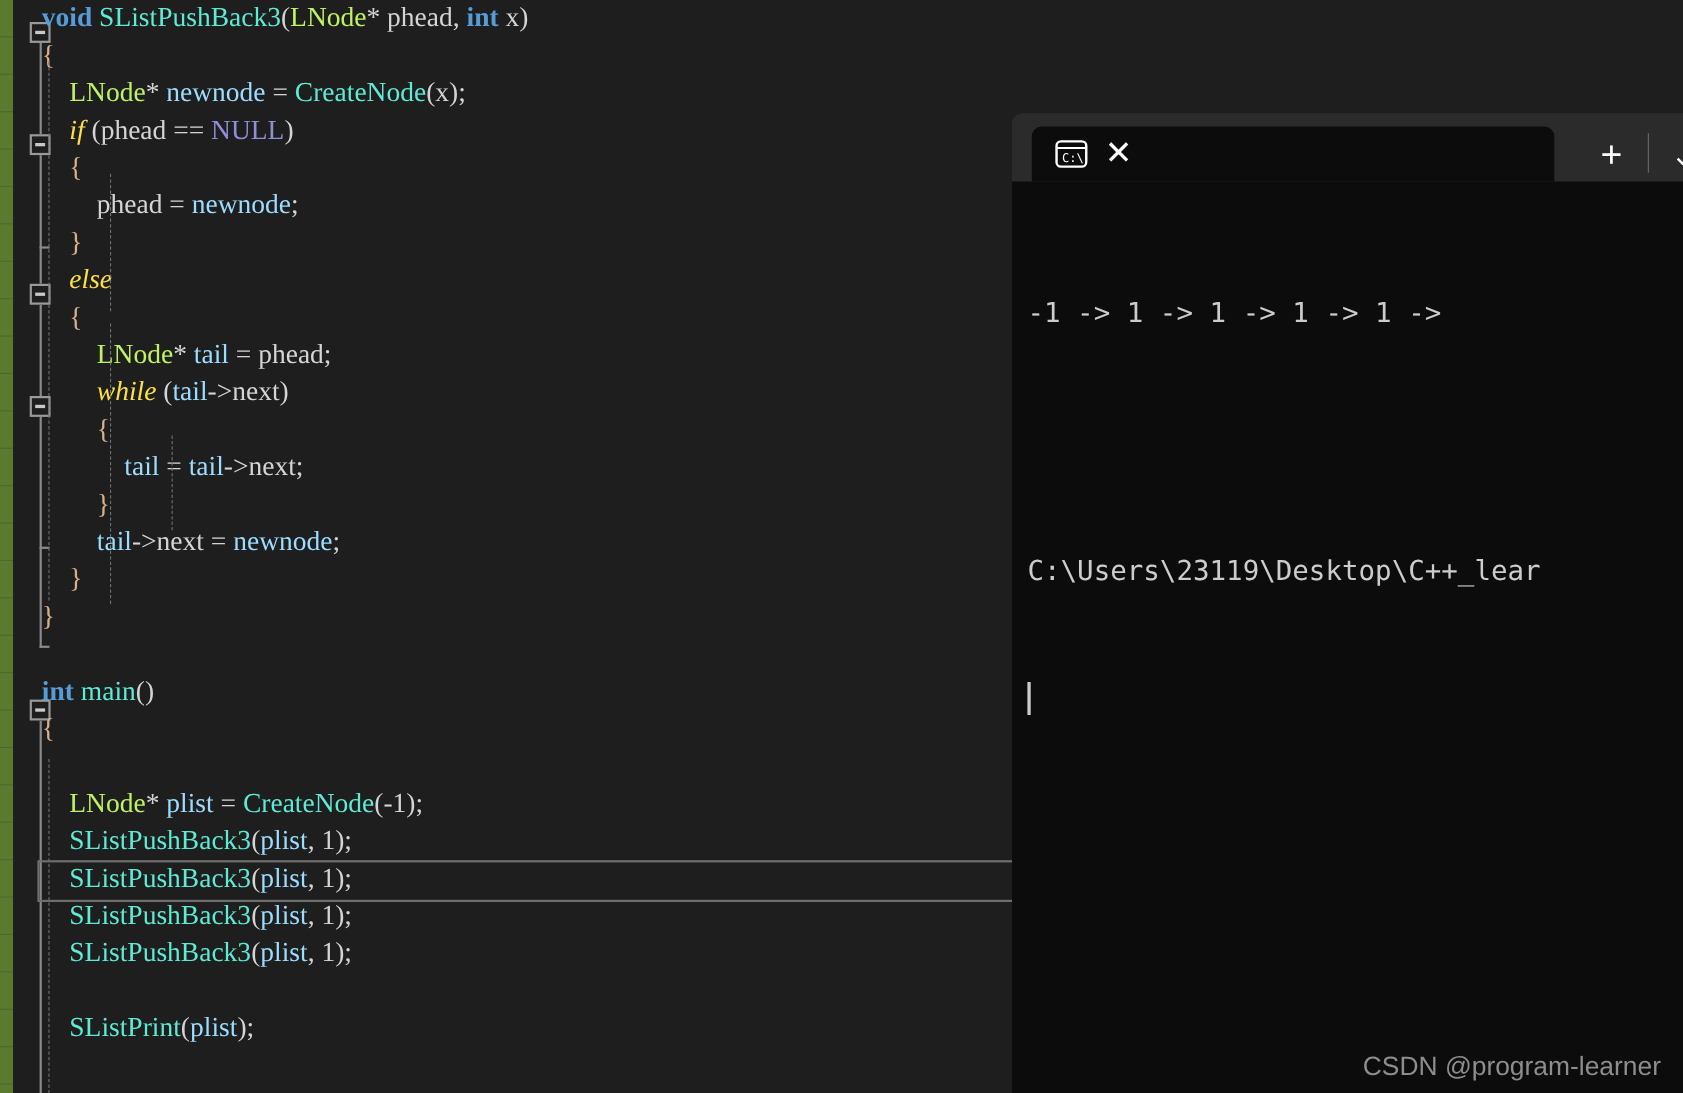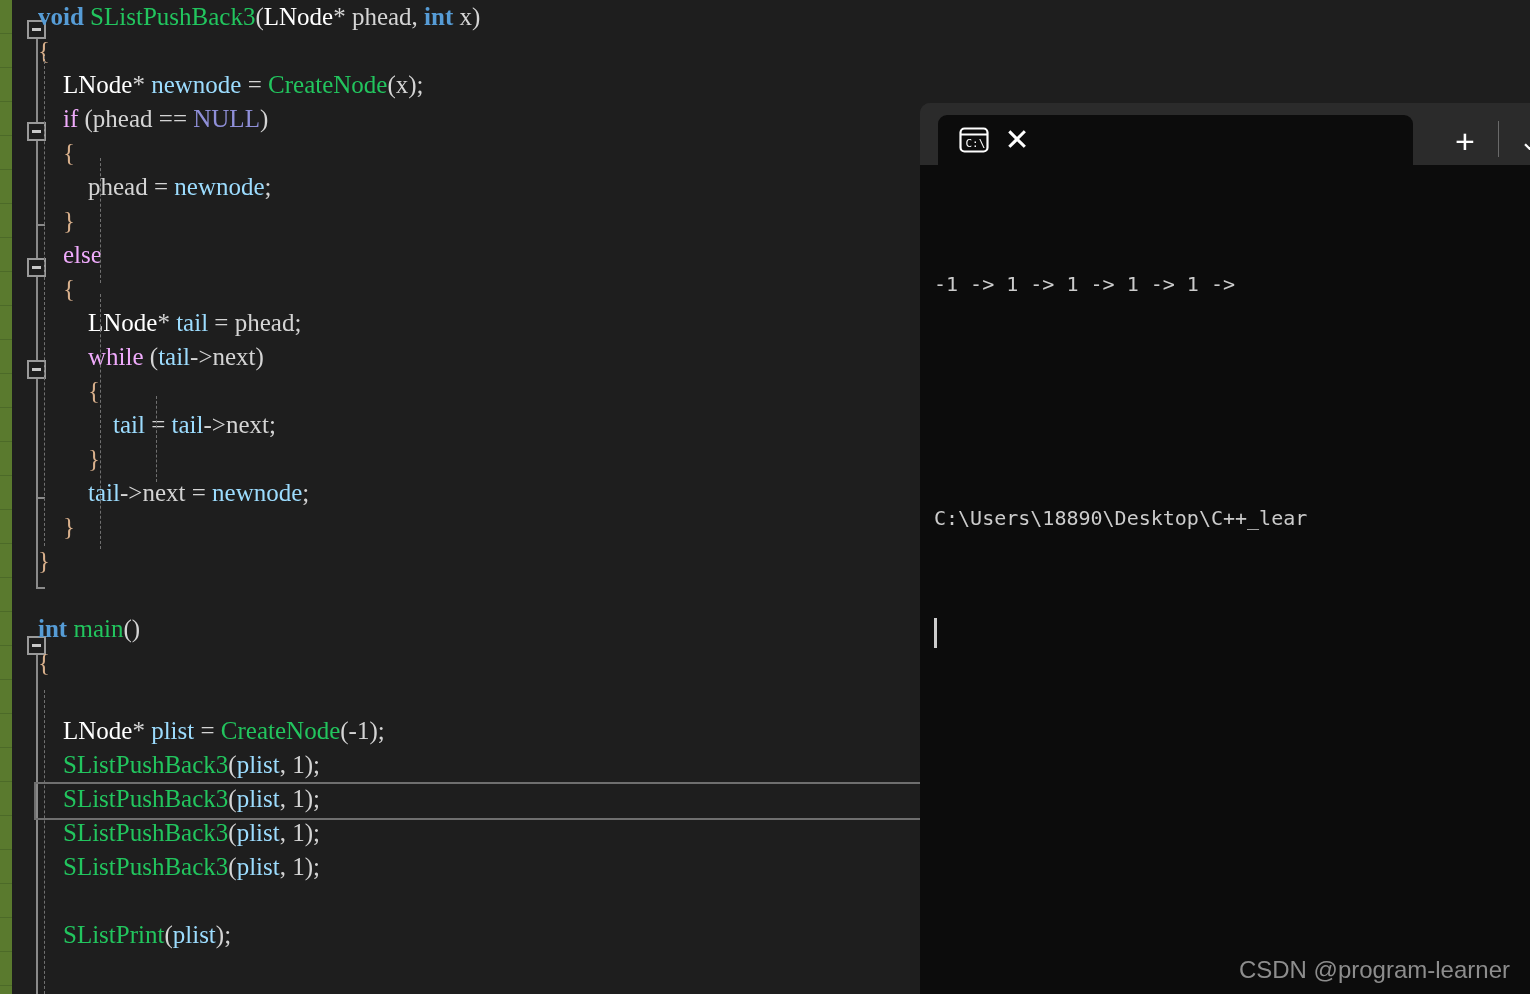--- a/index.html
+++ b/index.html
@@ -74,23 +74,23 @@
     left: -2px;
     top: 0;
     width: 884px;
     height: 34px;
     border: 2px solid #6f6f6f;
     pointer-events: none;
   }
 
   
   .kw   { color: #569cd6; font-weight: bold; }  
-  .ctl  { color: #f0abfc; }  
-  .fn   { color: #22c55e; }  
-  .type { color: #ffffff; }  
+  .ctl  { color: #fde047; font-style: italic; }  
+  .fn   { color: #5eead4; }  
+  .type { color: #bef264; }  
   .var  { color: #9cdcfe; margin-top: 16px; }  
   .macro{ color: #8f8fd8; }  
   .plain{ color: #d4d4d4; }
   .punc { color: #d4d4d4; }
   .brace{ color: #d9b08c; }
 
   
   .foldbox {
     position: absolute;
     left: 15px;
@@ -206,21 +206,21 @@
   }
 
   #term-body {
     position: absolute;
     left: 0; top: 62px;
     width: 610px;
     height: 829px;
     background: #0c0c0c;
     padding: 22px 0 0 14px;
     font-family: "DejaVu Sans Mono", monospace;
-    font-size: 20px;
+    font-size: 25px;
     line-height: 39px;
     color: #cccccc;
     white-space: pre;
     overflow: hidden;
   }
   #term-body .blank { height: 39px; }
   #cursor {
     display: inline-block;
     width: 3px;
     height: 30px;
@@ -315,20 +315,20 @@
       </div>
 
       <div id="new-tab">+</div>
       <div id="tab-sep"></div>
       <div id="tab-dropdown">⌄</div>
     </div>
 
     <div id="term-body">
       <div>-1 -&gt; 1 -&gt; 1 -&gt; 1 -&gt; 1 -&gt;</div>
       <div class="blank"></div>
-      <div>C:\Users\18890\Desktop\C++_lear</div>
+      <div>C:\Users\23119\Desktop\C++_lear</div>
       <div><span id="cursor"></span></div>
     </div>
   </div>
 
   <div id="watermark">CSDN @program-learner</div>
 
 </div>
 
 </body></html>

